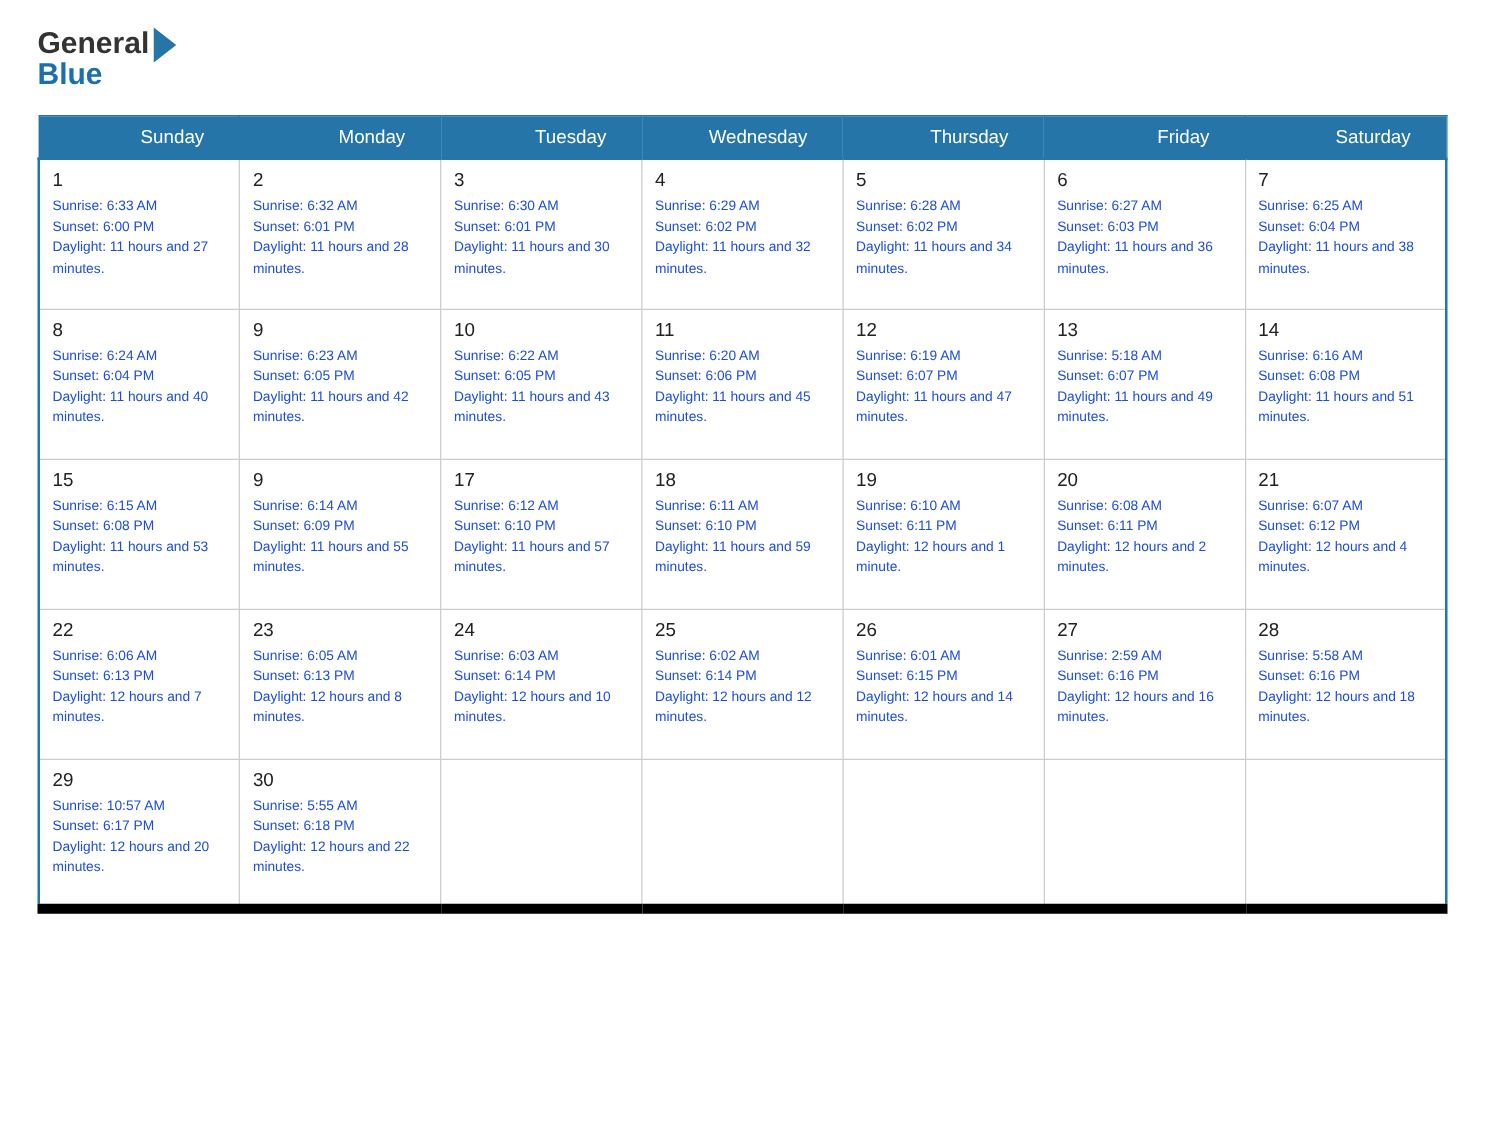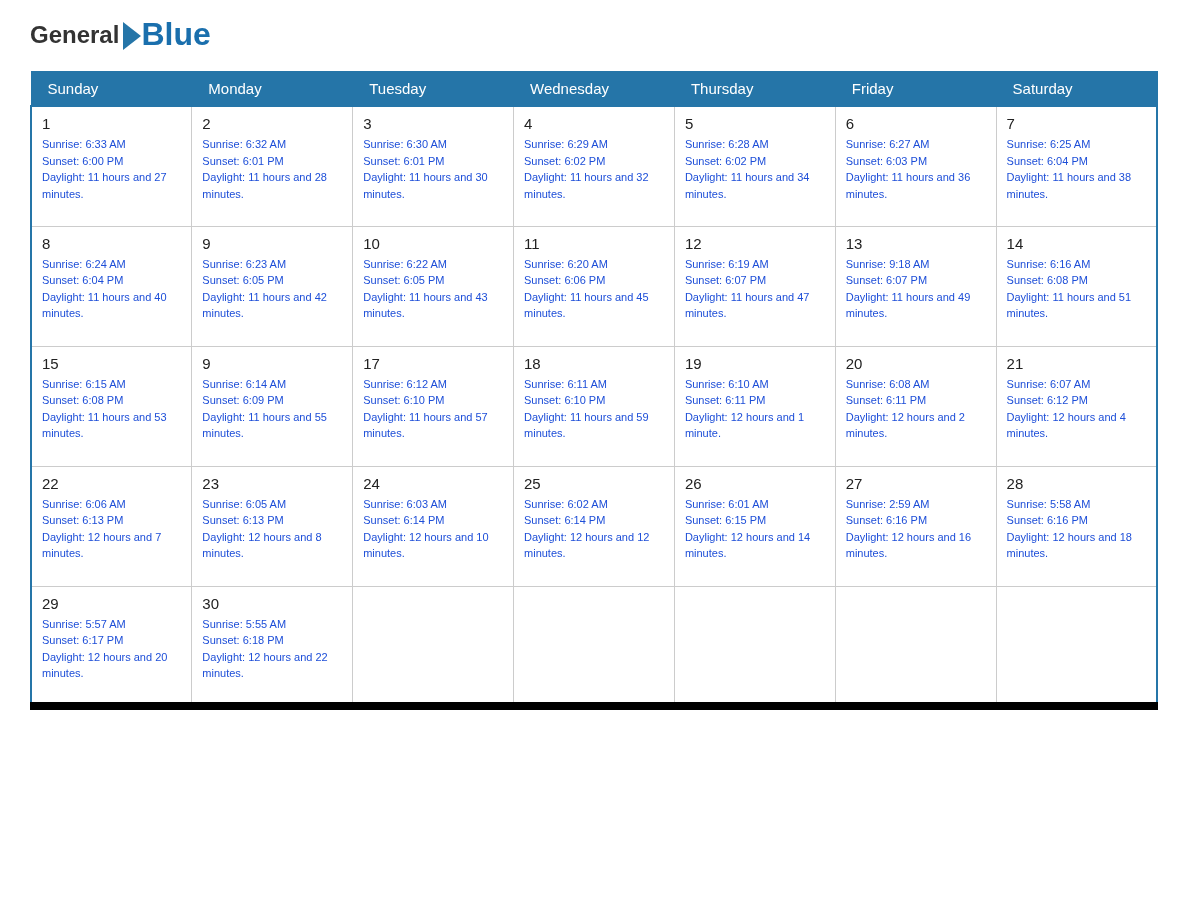--- a/index.html
+++ b/index.html
@@ -33,22 +33,22 @@
     table {
       width: 100%;
       border-collapse: collapse;
       table-layout: fixed;
     }
     thead th {
       background-color: #2575a8;
       color: #fff;
       font-size: 15px;
       font-weight: normal;
-      padding: 8px 16px;
-      text-align: left;
+      padding: 8px 28px;
+      text-align: right;
       border: 1px solid #2575a8;
     }
     tbody td {
       vertical-align: top;
       padding: 8px 10px;
       border: 1px solid #ccc;
       font-size: 13px;
       color: #333;
       min-height: 100px;
       height: 120px;
@@ -75,21 +75,21 @@
     .day-info {
       font-size: 11px;
       color: #1d4ed8;
       line-height: 1.5;
     }
     .empty-cell {
       background: #fff;
     }
     .logo-wrapper {
       display: flex;
-      flex-direction: row;
+      flex-direction: column;
       align-items: flex-start;
     }
     .logo-row {
       display: flex;
       align-items: center;
     }
     .logo-arrow {
       width: 0;
       height: 0;
       border-top: 14px solid transparent;
@@ -101,21 +101,21 @@
   </style>
 </head>
 <body>
 
 <div class="header">
   <div class="logo-wrapper">
     <div class="logo-row">
       <span style="font-size:24px;font-weight:bold;color:#333;">General</span>
       <div class="logo-arrow"></div>
     </div>
-    <span style="font-size:32px;font-weight:bold;color:#1a6fad;margin-top:-4px;">Blue</span>
+    <span style="font-size:24px;font-weight:bold;color:#1a6fad;margin-top:-4px;">Blue</span>
   </div>
   <div class="title-block">
     <div class="month-title"></div>
     <div class="location-title"></div>
   </div>
 </div>
 
 <table>
   <thead>
     <tr>
@@ -224,21 +224,21 @@
         <span class="day-num">12</span>
         <div class="day-info">
           <span>Sunrise: 6:19 AM</span><br>
           <span>Sunset: 6:07 PM</span><br>
           <span>Daylight: 11 hours and 47 minutes.</span>
         </div>
       </td>
         <td>
         <span class="day-num">13</span>
         <div class="day-info">
-          <span>Sunrise: 9:18 AM</span><br>
+          <span>Sunrise: 5:18 AM</span><br>
           <span>Sunset: 6:07 PM</span><br>
           <span>Daylight: 11 hours and 49 minutes.</span>
         </div>
       </td>
         <td>
         <span class="day-num">14</span>
         <div class="day-info">
           <span>Sunrise: 6:16 AM</span><br>
           <span>Sunset: 6:08 PM</span><br>
           <span>Daylight: 11 hours and 51 minutes.</span>
@@ -358,21 +358,21 @@
           <span>Sunrise: 5:58 AM</span><br>
           <span>Sunset: 6:16 PM</span><br>
           <span>Daylight: 12 hours and 18 minutes.</span>
         </div>
       </td>
       </tr>
       <tr>
         <td>
         <span class="day-num">29</span>
         <div class="day-info">
-          <span>Sunrise: 5:57 AM</span><br>
+          <span>Sunrise: 10:57 AM</span><br>
           <span>Sunset: 6:17 PM</span><br>
           <span>Daylight: 12 hours and 20 minutes.</span>
         </div>
       </td>
         <td>
         <span class="day-num">30</span>
         <div class="day-info">
           <span>Sunrise: 5:55 AM</span><br>
           <span>Sunset: 6:18 PM</span><br>
           <span>Daylight: 12 hours and 22 minutes.</span>

